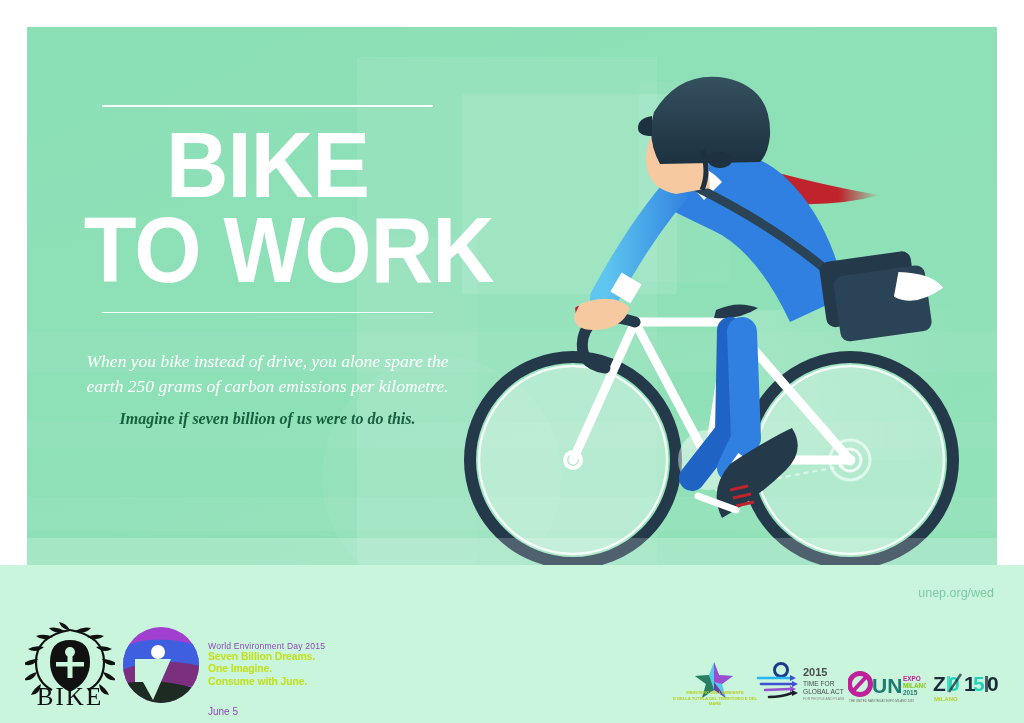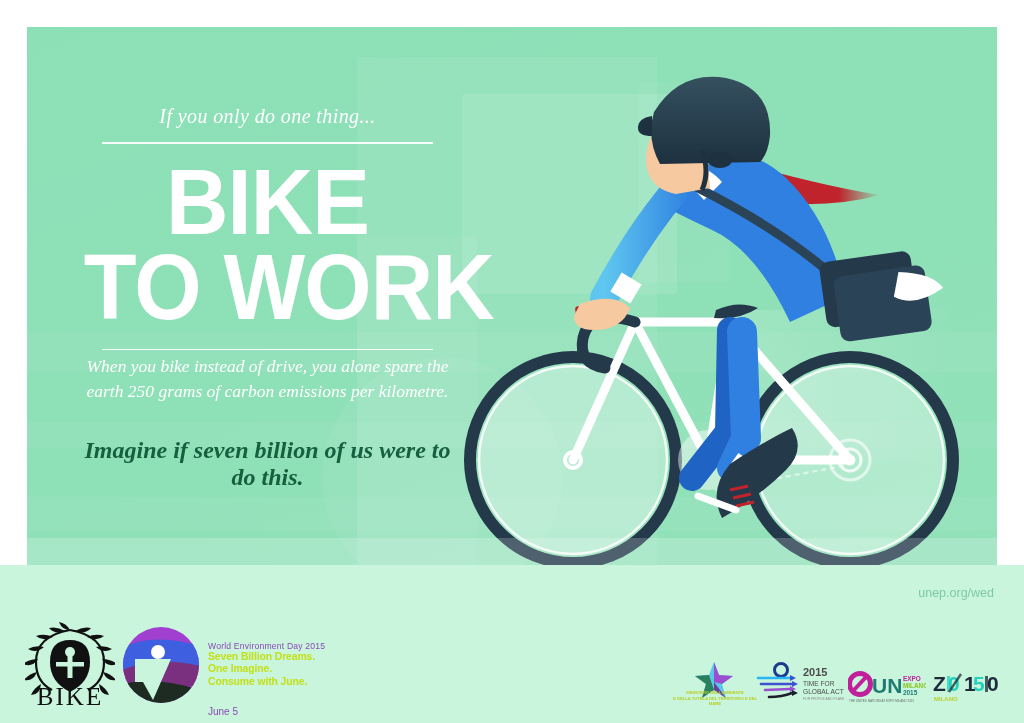--- a/index.html
+++ b/index.html
@@ -51,25 +51,25 @@
     font-weight:bold;color:#ffffff;
     font-size:93px;line-height:.92;letter-spacing:-1px;
     margin:16px 0 10px 0;
     transform:scaleX(.93);transform-origin:center;
   }
   .headline .l2{display:block;white-space:nowrap;}
   .rule2{height:1.5px;background:rgba(255,255,255,.92);margin:18px 32px 0 32px;}
   .body{
     font-family:"Liberation Serif",serif;font-style:italic;
     font-size:17.5px;line-height:1.45;color:#ffffff;
-    margin:4px 6px 0 6px;
+    margin:36px 6px 0 6px;
   }
   .emph{
     font-family:"Liberation Serif",serif;font-style:italic;font-weight:bold;
-    font-size:24px;color:#17603f;margin-top:32px;
+    font-size:16px;color:#17603f;margin-top:10px;
   }
 
   
   .url{
     position:absolute;right:30px;top:586px;
     font-size:12.5px;color:#7fc9a4;font-family:"Liberation Sans",sans-serif;margin-left:15px;
   }
 
   
   .art{position:absolute;left:430px;top:60px;width:560px;height:520px;}
@@ -228,21 +228,20 @@
 
     <g>
       <path d="M224 52 q26 -42 72 -34 q46 10 44 58 q-2 18 -10 26 l-100 2 q-14 -26 -6 -52 z" fill="url(#helmg)"></path>
       <path d="M222 56 q-14 2 -14 12 q0 8 14 8 z" fill="#1d3140"></path>
       <path d="M272 90 q8 22 0 40" fill="none" stroke="#1d3140" stroke-width="5"></path>
       <ellipse cx="290" cy="100" rx="12" ry="8" fill="#1d3140"></ellipse>
     </g>
   </svg>
 
   <div class="left">
-    <p class="eyebrow">If you only do one thing...</p>
     <div class="rule"></div>
     <div class="headline">
       <span>BIKE</span>
       <span class="l2">TO WORK</span>
     </div>
     <div class="rule2"></div>
     <p class="body">
       <span>When you bike instead of drive, you alone spare the earth</span>
       <span>250 grams of carbon emissions per kilometre.</span>
     </p>

